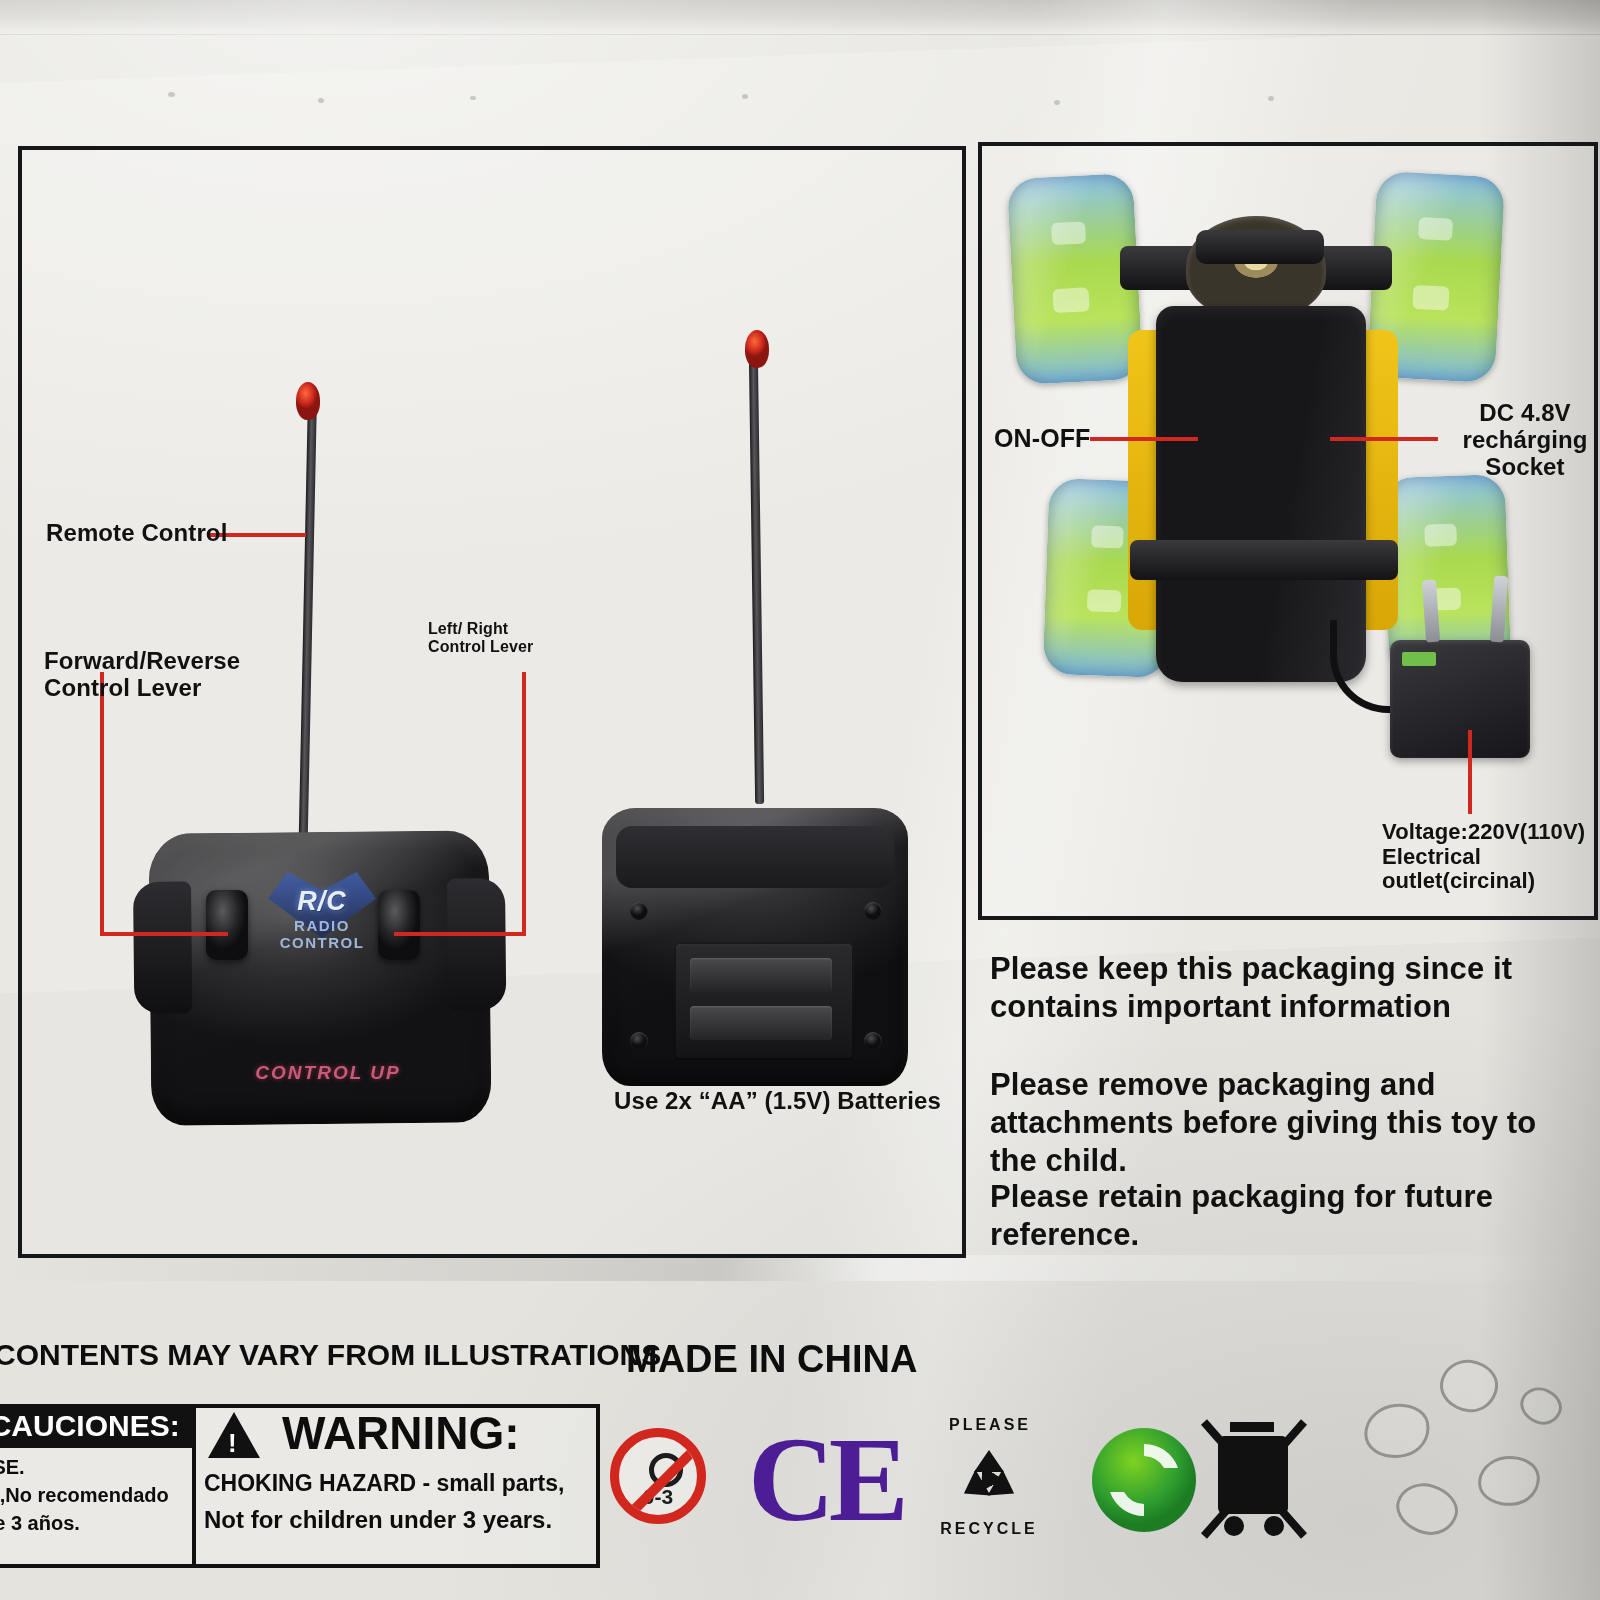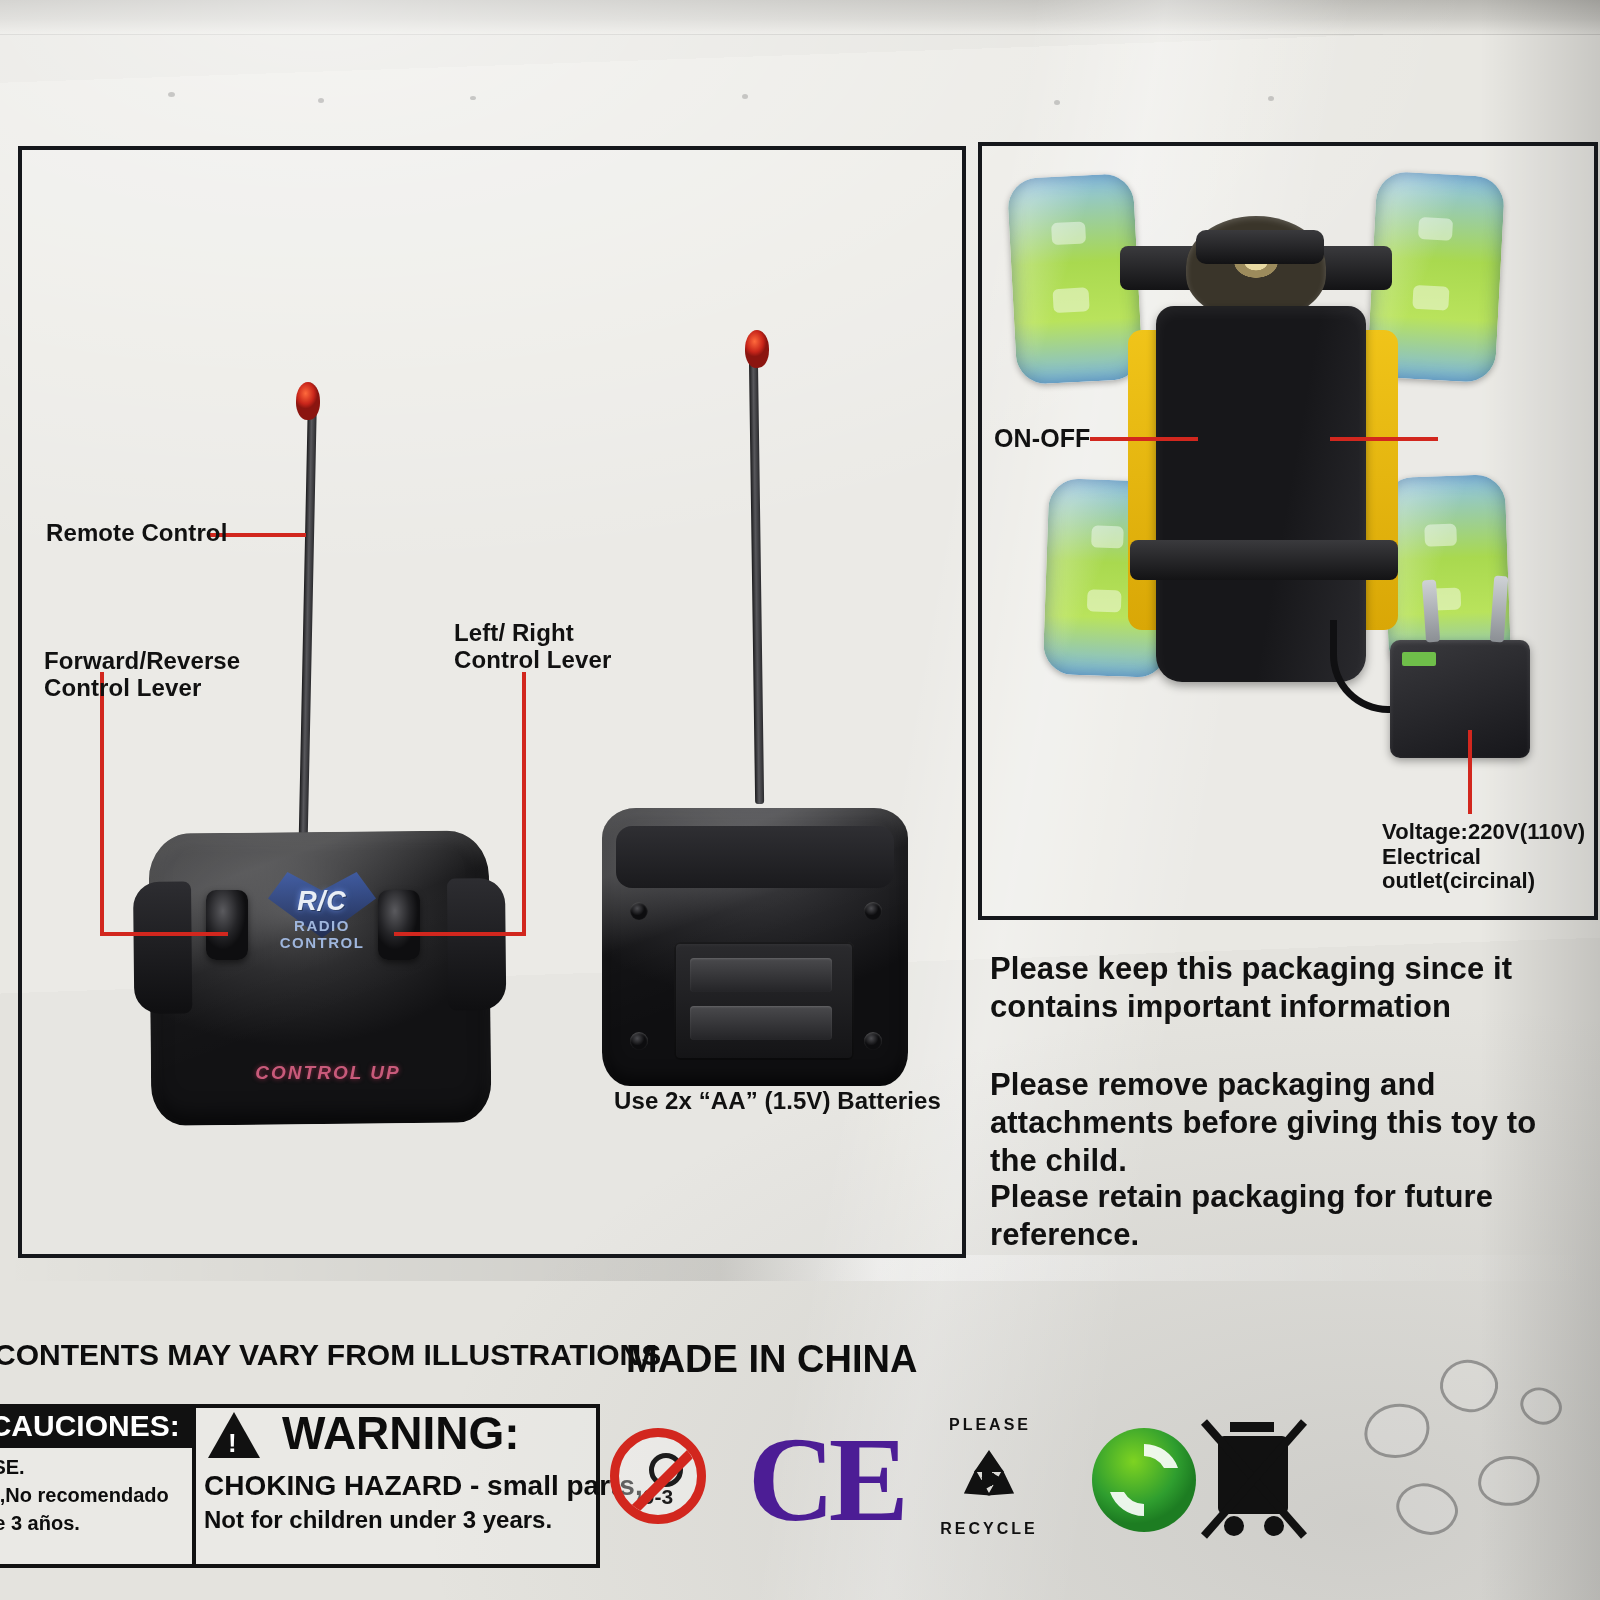--- a/index.html
+++ b/index.html
@@ -335,21 +335,21 @@
 
   <div class="redline" style="left:100px; top:672px; width:4px; height:264px;"></div>
   <div class="redline" style="left:100px; top:932px; width:128px; height:4px;"></div>
 
   <div class="redline" style="left:522px; top:672px; width:4px; height:264px;"></div>
   <div class="redline" style="left:394px; top:932px; width:132px; height:4px;"></div>
 
   <div class="lbl" style="left:46px; top:520px; font-size:24px;">Remote Control</div>
   <div class="lbl" style="left:44px; top:620px; font-size:24px; white-space:pre-line;margin-top:28px;">Forward/Reverse
 Control Lever</div>
-  <div class="lbl" style="left:428px; top:620px; font-size:24px; white-space:pre-line;margin-left:26px;">Left/ Right
+  <div class="lbl" style="left:428px; top:620px; font-size:16px; white-space:pre-line;">Left/ Right
 Control Lever</div>
   <div class="lbl" style="left:614px; top:1088px; font-size:24px;">Use 2x “AA” (1.5V) Batteries</div>
 
   <div class="panel" id="panel-right"></div>
 
   <div class="tyre" style="left:1012px; top:176px; width:126px; height:206px; transform: rotate(-3deg);">
     <div class="tread" style="left:42px; top:46px; width:34px; height:22px;"></div>
     <div class="tread" style="left:40px; top:112px; width:36px; height:24px;"></div>
   </div>
   <div class="tyre" style="left:1372px; top:174px; width:128px; height:206px; transform: rotate(3deg);">
@@ -378,20 +378,23 @@
     <div style="position:absolute; left:12px; top:12px; width:34px; height:14px; background:#6fbf4a; border-radius:2px;"></div>
   </div>
   <div class="prong" style="left:1424px; top:580px; width:14px; height:62px; transform: rotate(-4deg);"></div>
   <div class="prong" style="left:1492px; top:576px; width:14px; height:66px; transform: rotate(4deg);"></div>
 
   <div class="redline" style="left:1090px; top:437px; width:108px; height:4px;"></div>
   <div class="redline" style="left:1330px; top:437px; width:108px; height:4px;"></div>
   <div class="redline" style="left:1468px; top:730px; width:4px; height:84px;"></div>
 
   <div class="lbl" style="left:994px; top:424px; font-size:25px;">ON-OFF</div>
+  <div class="lbl" style="left:1450px; top:400px; font-size:24px; white-space:pre-line; text-align:center; width:150px;">DC 4.8V
+rechárging
+Socket</div>
   <div class="lbl" style="left:1382px; top:820px; font-size:22px; white-space:pre-line;">Voltage:220V(110V)
 Electrical
 outlet(circinal)</div>
 
   <div class="lbl" style="left:990px; top:950px; width:600px; font-size:31px; line-height:1.22;">Please keep this packaging since it contains important information</div>
   <div class="lbl" style="left:990px; top:1066px; width:600px; font-size:31px; line-height:1.22;">Please remove packaging and attachments before giving this toy to the child.</div>
   <div class="lbl" style="left:990px; top:1178px; width:560px; font-size:31px; line-height:1.22;">Please retain packaging for future reference.</div>
 
   <div class="bottom-text" style="left:-6px; top:1338px; font-size:30px;">CONTENTS MAY VARY FROM ILLUSTRATIONS</div>
   <div class="bottom-text" style="left:626px; top:1338px; font-size:38px;">MADE IN CHINA</div>
@@ -401,21 +404,21 @@
     <span>RECAUCIONES:</span>
   </div>
   <div class="bottom-text" style="left:-52px; top:1456px; font-size:20px;">GARSE.</div>
   <div class="bottom-text" style="left:-58px; top:1484px; font-size:20px;">ueñas,No recomendado</div>
   <div class="bottom-text" style="left:-18px; top:1512px; font-size:20px;">de 3 años.</div>
 
   <div class="warnbox" style="left:192px; top:1404px; width:400px; height:156px;"></div>
   <div class="tri" style="left:208px; top:1412px;"></div>
   <div class="tri-inner" style="left:228px; top:1428px;">!</div>
   <div class="bottom-text" style="left:282px; top:1406px; font-size:46px;">WARNING:</div>
-  <div class="bottom-text" style="left:204px; top:1470px; font-size:28px;">CHOKING HAZARD - small parts,</div>
+  <div class="bottom-text" style="left:204px; top:1470px; font-size:23px;">CHOKING HAZARD - small parts,</div>
   <div class="bottom-text" style="left:204px; top:1506px; font-size:24px;">Not for children under 3 years.</div>
 
   <div class="icon-03" style="left:610px; top:1428px;">
     <div class="head"></div>
     <div class="txt">0-3</div>
     <div class="slash"></div>
   </div>
 
   <div class="ce" style="left:748px; top:1420px;">
     <span>CE</span>

